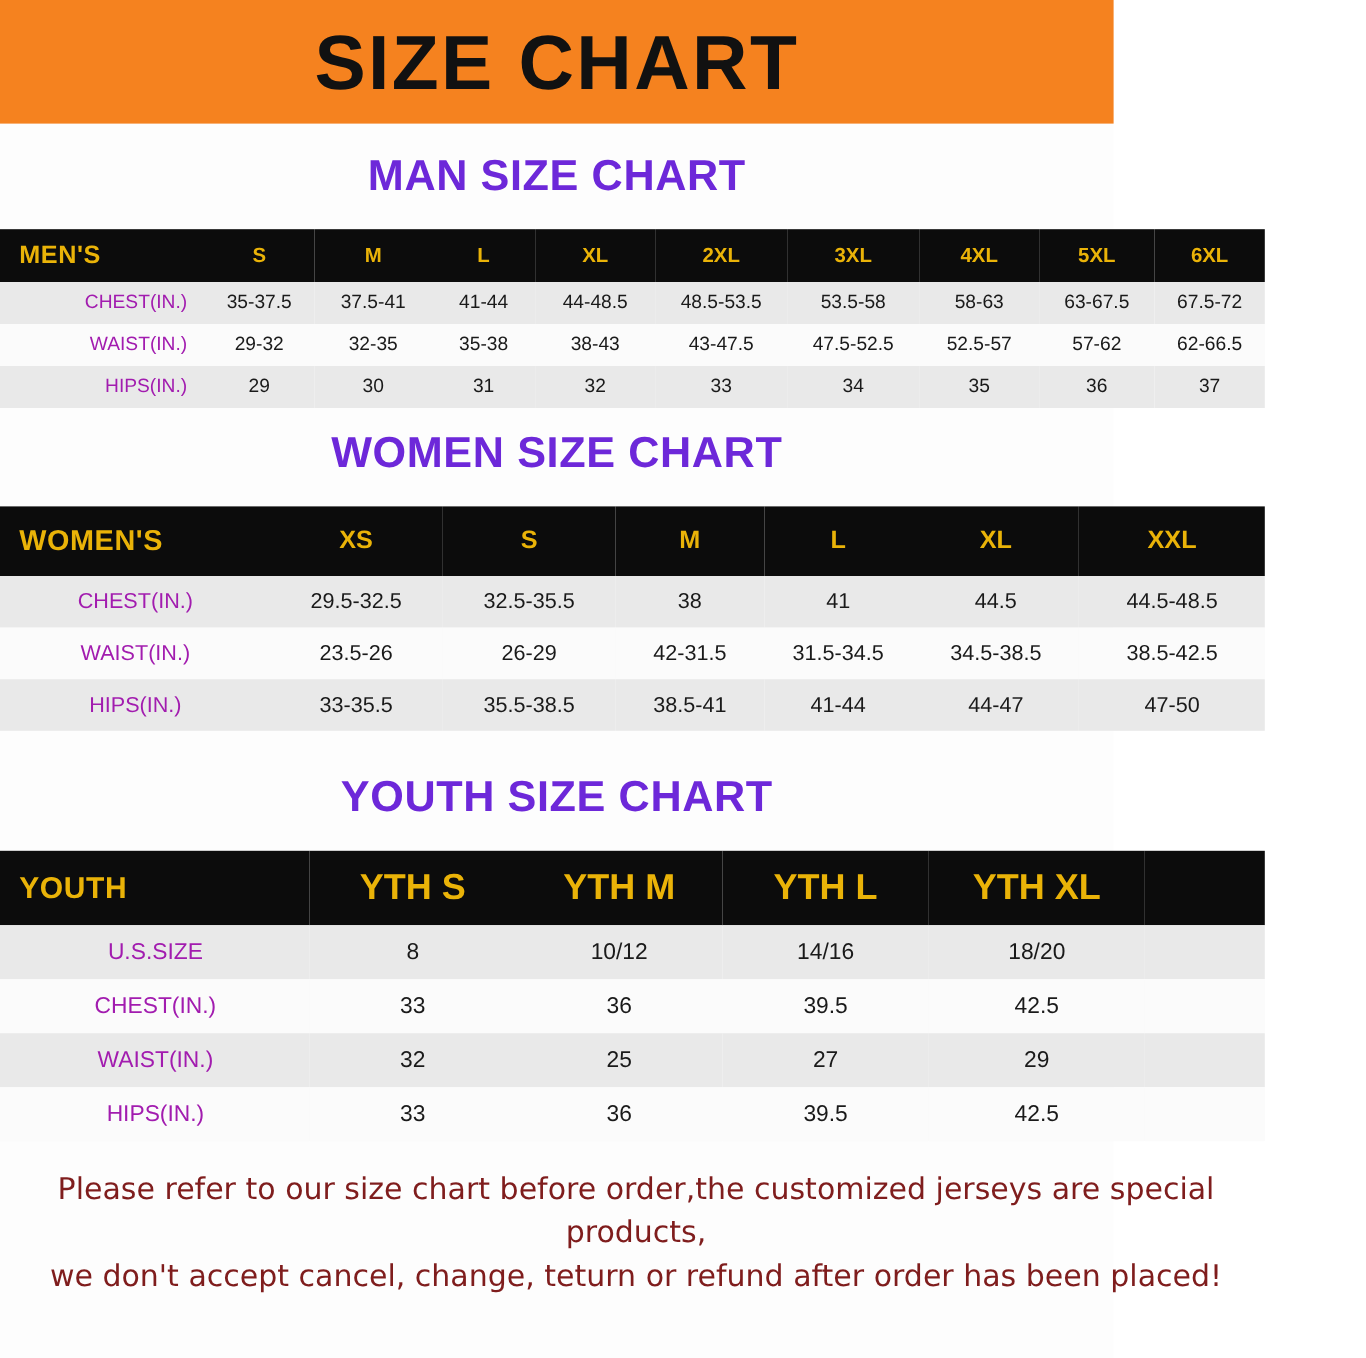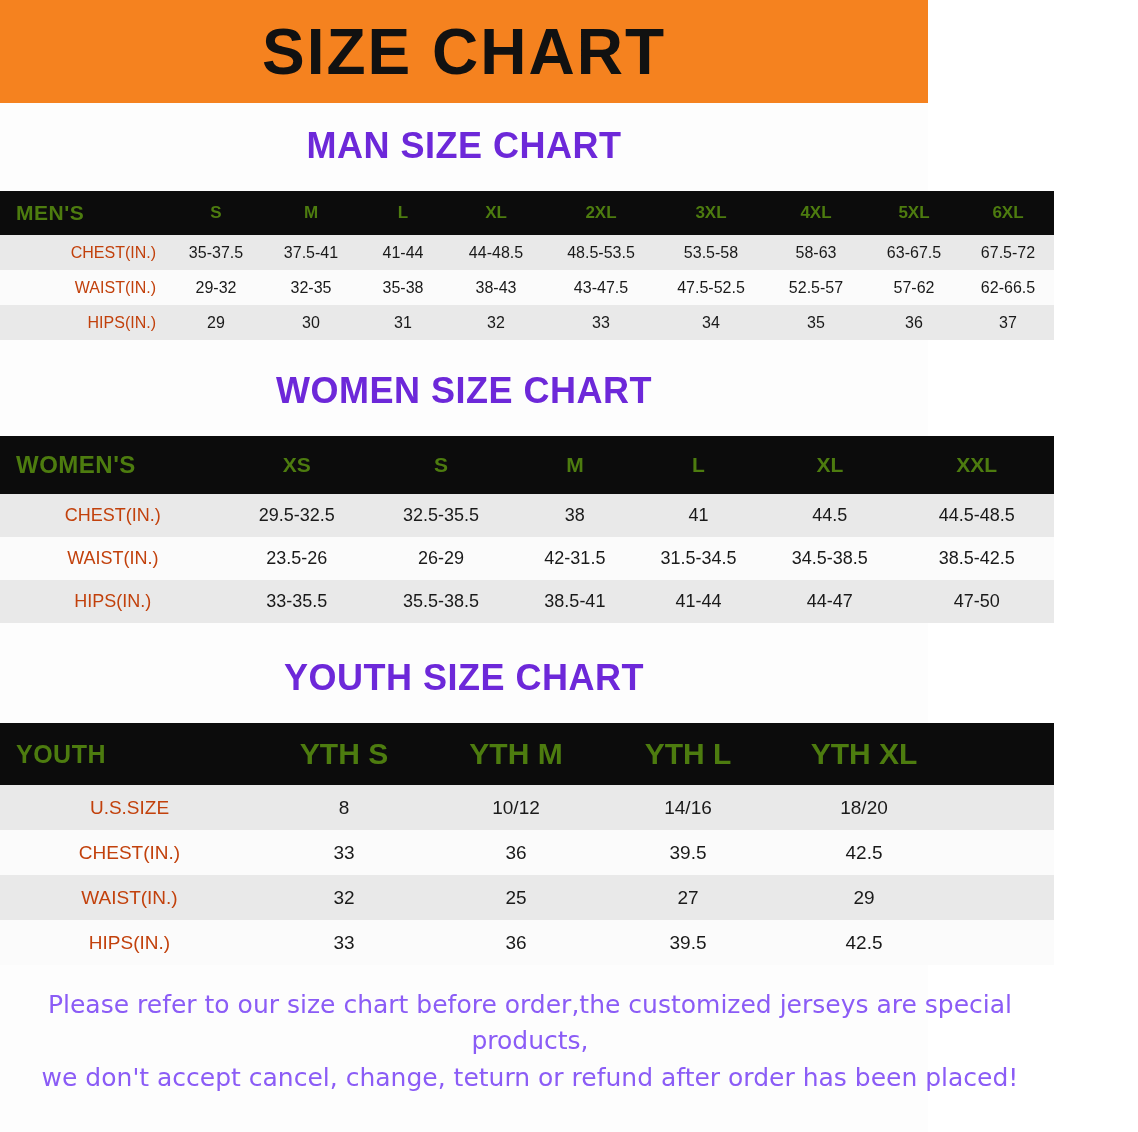--- a/index.html
+++ b/index.html
@@ -42,35 +42,35 @@
   
   .section-title {
     text-align: center;
     font-weight: bold;
     font-size: 36px;
     letter-spacing: 0.5px;
     color: #6d28d9;
     margin: 0;
   }
   .t-man   { padding-top: 22px; padding-bottom: 0; }
-  .t-women { padding-top: 30px; }
+  .t-women { padding-top: 16px; }
   .t-youth { padding-top: 34px; }
 
   
   table {
     border-collapse: collapse;
     width: 1054px;
     margin: 0 auto;
     table-layout: fixed;
   }
   .tbl-wrap { margin-top: 24px; }
 
   thead th {
     background: #0c0c0c;
-    color: #4d7c0f;
+    color: #eab308;
     font-weight: bold;
     text-align: center;
     height: 45px;
     font-size: 18px;
     border: none;
     margin-top: 40px;
   }
   thead th.first {
     text-align: left;
     padding-left: 16px;
@@ -81,21 +81,21 @@
     text-align: center;
     height: 35px;
     font-size: 17px;
     color: #1a1a1a;
     border: none;
   }
   tbody td.first {
     text-align: right;
     padding-right: 14px;
     font-size: 17px;
-    color: #c2410c;
+    color: #a21caf;
   }
   tbody tr.odd  td { background: #e9e9e9; }
   tbody tr.even td { background: #fbfbfb; }
 
   
   #men-table thead th { font-size: 17px; height: 44px; }
   #men-table thead th.first { font-size: 21px; }
   #men-table tbody td { font-size: 16px; height: 35px; }
   #men-table tbody td.first { font-size: 16px; }
 
@@ -109,21 +109,21 @@
   #youth-table thead th { font-size: 30px; height: 62px; }
   #youth-table thead th.first { font-size: 25px; }
   #youth-table tbody td { font-size: 19px; height: 45px; }
   #youth-table tbody td.first { font-size: 19px; text-align: center; padding-right: 0; }
 
   
   .note {
     margin: 22px auto 0 auto;
     width: 1060px;
     text-align: center;
-    color: #8b5cf6;
+    color: #7f1d1d;
     font-size: 25px;
     line-height: 1.45;
     font-family: "DejaVu Sans", sans-serif;
     font-weight: 400;
   }
   .note span { display: block; }
 </style>
 </head>
 <body>
 

